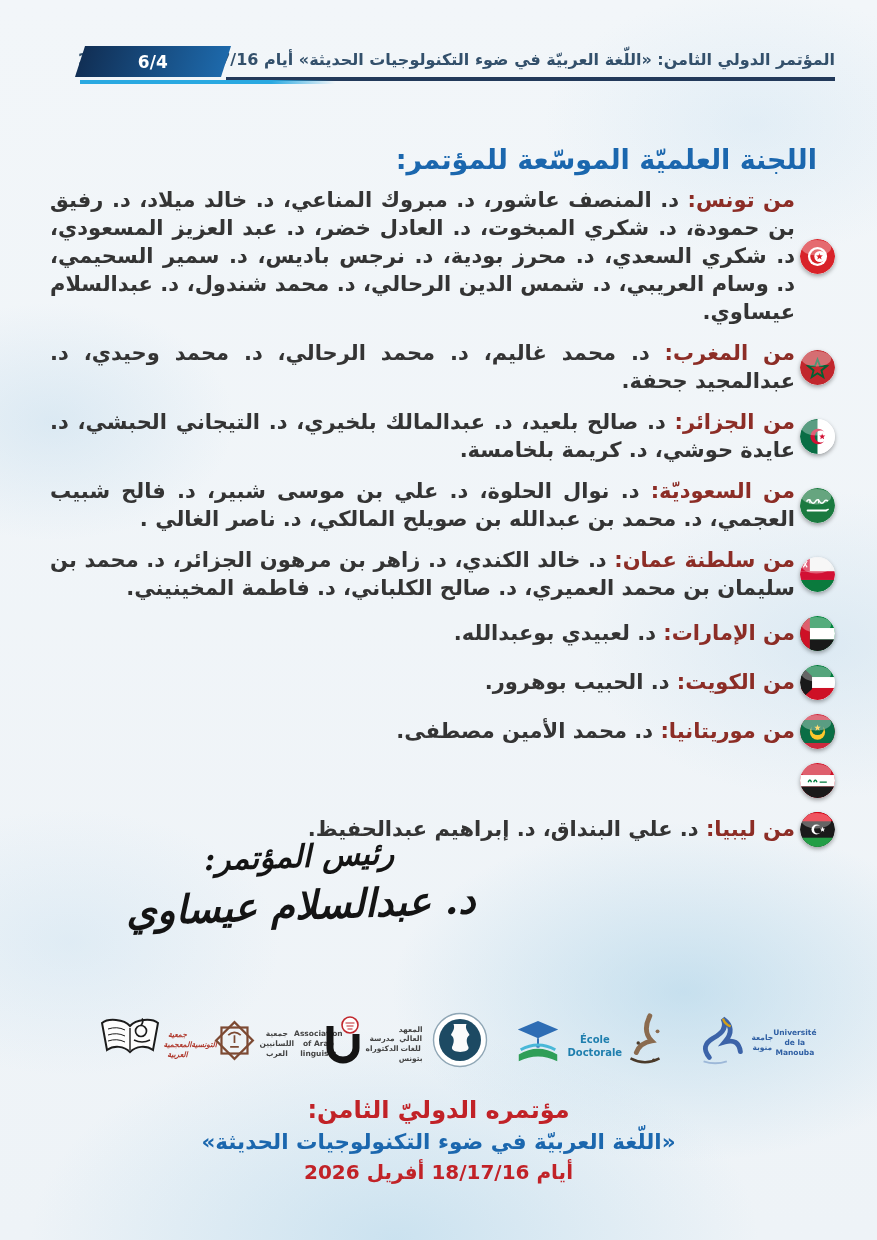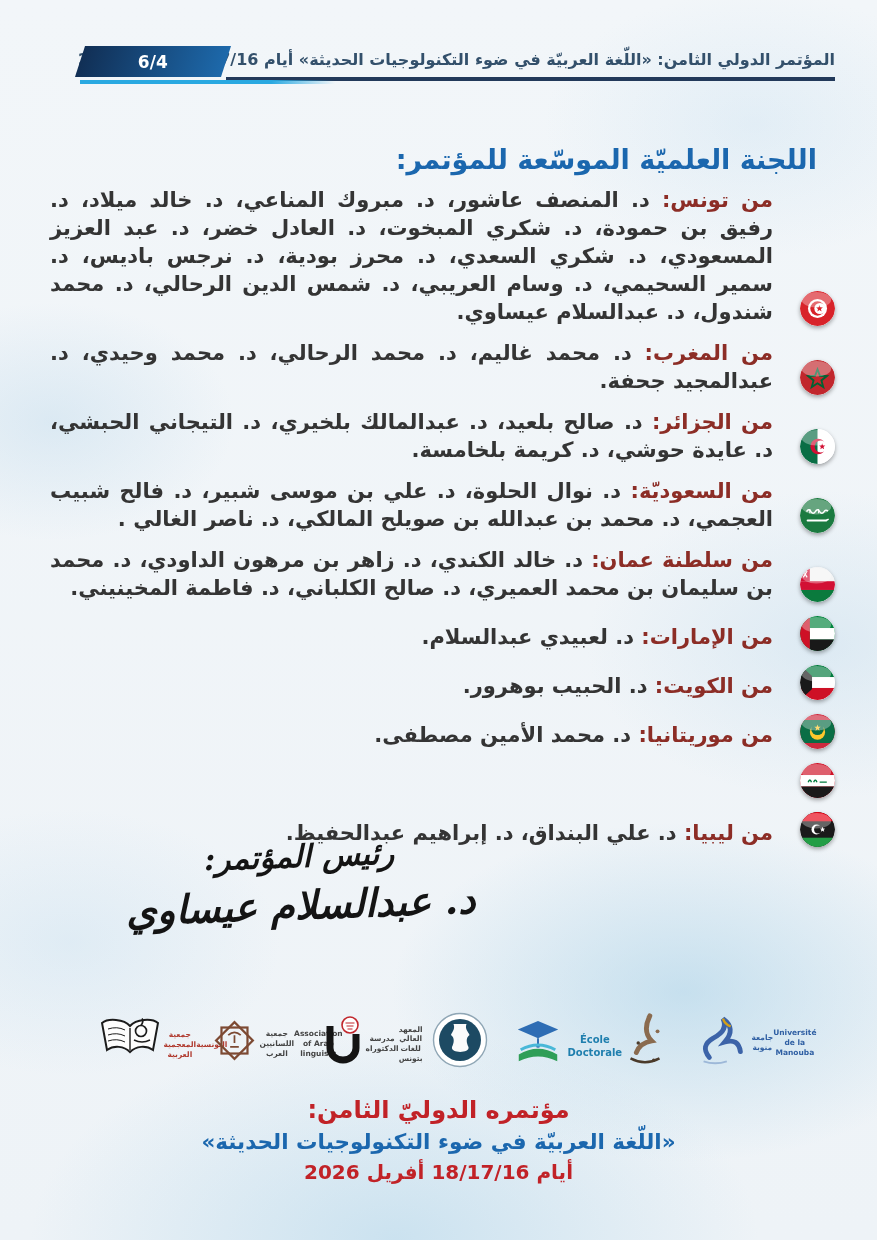--- a/index.html
+++ b/index.html
@@ -21,38 +21,38 @@
     transform:skewX(-18deg);background:linear-gradient(to right,#112f55,#1d69ab);
     display:flex;align-items:center;justify-content:center;}
   .badge span{transform:skewX(18deg);color:#fff;font-weight:bold;font-size:17px;direction:ltr;}
   .rule-navy{position:absolute;top:77px;left:226px;right:42px;height:3.5px;background:#22395a;}
   .rule-cyan{position:absolute;top:80px;left:80px;width:255px;height:4px;
     background:linear-gradient(to right,#2aa9e1 0%,#2aa9e1 75%,rgba(42,169,225,0));}
   
   .page-title{position:absolute;top:116px;right:60px;font-size:27px;font-weight:bold;color:#1b67ae;margin-top:28px;}
   
   .committee{position:absolute;top:186px;right:42px;left:50px;}
-  .entry{display:flex;gap:27px;margin-bottom:13px;align-items:flex-end;}
+  .entry{display:flex;gap:5px;margin-bottom:13px;align-items:center;}
   .flag{flex:none;width:35px;height:35px;border-radius:50%;margin-top:1px;
     box-shadow:0 2px 4px rgba(0,0,0,.35), inset 0 0 0 1px rgba(255,255,255,.55);}
   .flag svg{display:block;border-radius:50%;}
   .etext{margin:0;font-size:21px;line-height:28px;color:#343434;font-weight:600;
     text-align:justify;}
   .lbl{color:#8c2d26;font-weight:bold;}
   
   .signature{position:absolute;top:838px;left:90px;width:420px;text-align:center;
     font-family:"DejaVu Serif",serif;font-style:italic;color:#141414;transform:rotate(-2deg);}
   .sig1{font-size:31px;font-weight:bold;}
   .sig2{font-size:39px;font-weight:bold;margin-top:8px;}
   
   .logos{position:absolute;top:1012px;left:0;right:0;display:flex;direction:ltr;
     justify-content:center;align-items:flex-end;gap:20px;}
   .logo{display:flex;flex-direction:row;align-items:center;max-width:92px;}
   .logo .cap{font-size:7.5px;line-height:1.3;text-align:center;color:#444;margin-top:2px;font-weight:bold;}
-  .logo-lexicography-society .cap{color:#b03a2e;}
+  .logo-lexicography-society .cap{color:#b03a2e;font-style:italic;}
   .logo-ecole-doctorale .cap{color:#1f7fae;font-size:10px;}
   .logo-manouba-university .cap{color:#2f5fa3;}
   
   .pfooter{position:absolute;top:1094px;left:0;right:0;text-align:center;font-weight:bold;}
   .f1{font-size:24px;color:#c12227;line-height:32px;}
   .f2{font-size:21.5px;color:#1b67ae;line-height:31px;}
   .f3{font-size:20px;color:#c12227;line-height:31px;}
 </style>
 </head>
 <body>
@@ -162,40 +162,40 @@
             <g clip-path="url(#cp-oman)">
               <rect width="32" height="32" fill="#f4f4f4"></rect>
               <rect y="13" width="32" height="8" fill="#d21034"></rect>
               <rect y="21" width="32" height="11" fill="#0a7a3d"></rect>
               <rect width="9" height="13" fill="#d21034"></rect>
               <path d="M3 3.5 l3.5 6 M6.5 3.5 l-3.5 6" stroke="#fff" stroke-width="1.1"></path>
               <ellipse cx="15" cy="8" rx="13.5" ry="7" fill="rgba(255,255,255,.33)"></ellipse>
             </g>
           </svg>
         </span>
-        <p class="etext"><span class="lbl">من سلطنة عمان:</span> <span>د. خالد الكندي، د. زاهر بن مرهون الداودي، د. محمد بن سليمان بن محمد العميري، د. صالح الكلباني، د. فاطمة المخينيني.</span></p>
+        <p class="etext"><span class="lbl">من سلطنة عمان:</span> <span>د. خالد الكندي، د. زاهر بن مرهون الجزائر، د. محمد بن سليمان بن محمد العميري، د. صالح الكلباني، د. فاطمة المخينيني.</span></p>
       </div>
       <div class="entry">
         <span class="flag">
           <svg viewBox="0 0 32 32" width="35" height="35">
             <defs>
               <clipPath id="cp-uae">
                 <circle cx="16" cy="16" r="16"></circle>
               </clipPath>
             </defs>
             <g clip-path="url(#cp-uae)">
               <rect width="32" height="32" fill="#00843d"></rect>
               <rect x="9" y="11" width="23" height="10.5" fill="#fff"></rect>
               <rect x="9" y="21.5" width="23" height="10.5" fill="#191919"></rect>
               <rect width="9" height="32" fill="#ce1126"></rect>
               <ellipse cx="15" cy="8" rx="13.5" ry="7" fill="rgba(255,255,255,.33)"></ellipse>
             </g>
           </svg>
         </span>
-        <p class="etext"><span class="lbl">من الإمارات:</span> <span>د. لعبيدي عبدالسلام.</span></p>
+        <p class="etext"><span class="lbl">من الإمارات:</span> <span>د. لعبيدي بوعبدالله.</span></p>
       </div>
       <div class="entry">
         <span class="flag">
           <svg viewBox="0 0 32 32" width="35" height="35">
             <defs>
               <clipPath id="cp-kuwait">
                 <circle cx="16" cy="16" r="16"></circle>
               </clipPath>
             </defs>
             <g clip-path="url(#cp-kuwait)">

